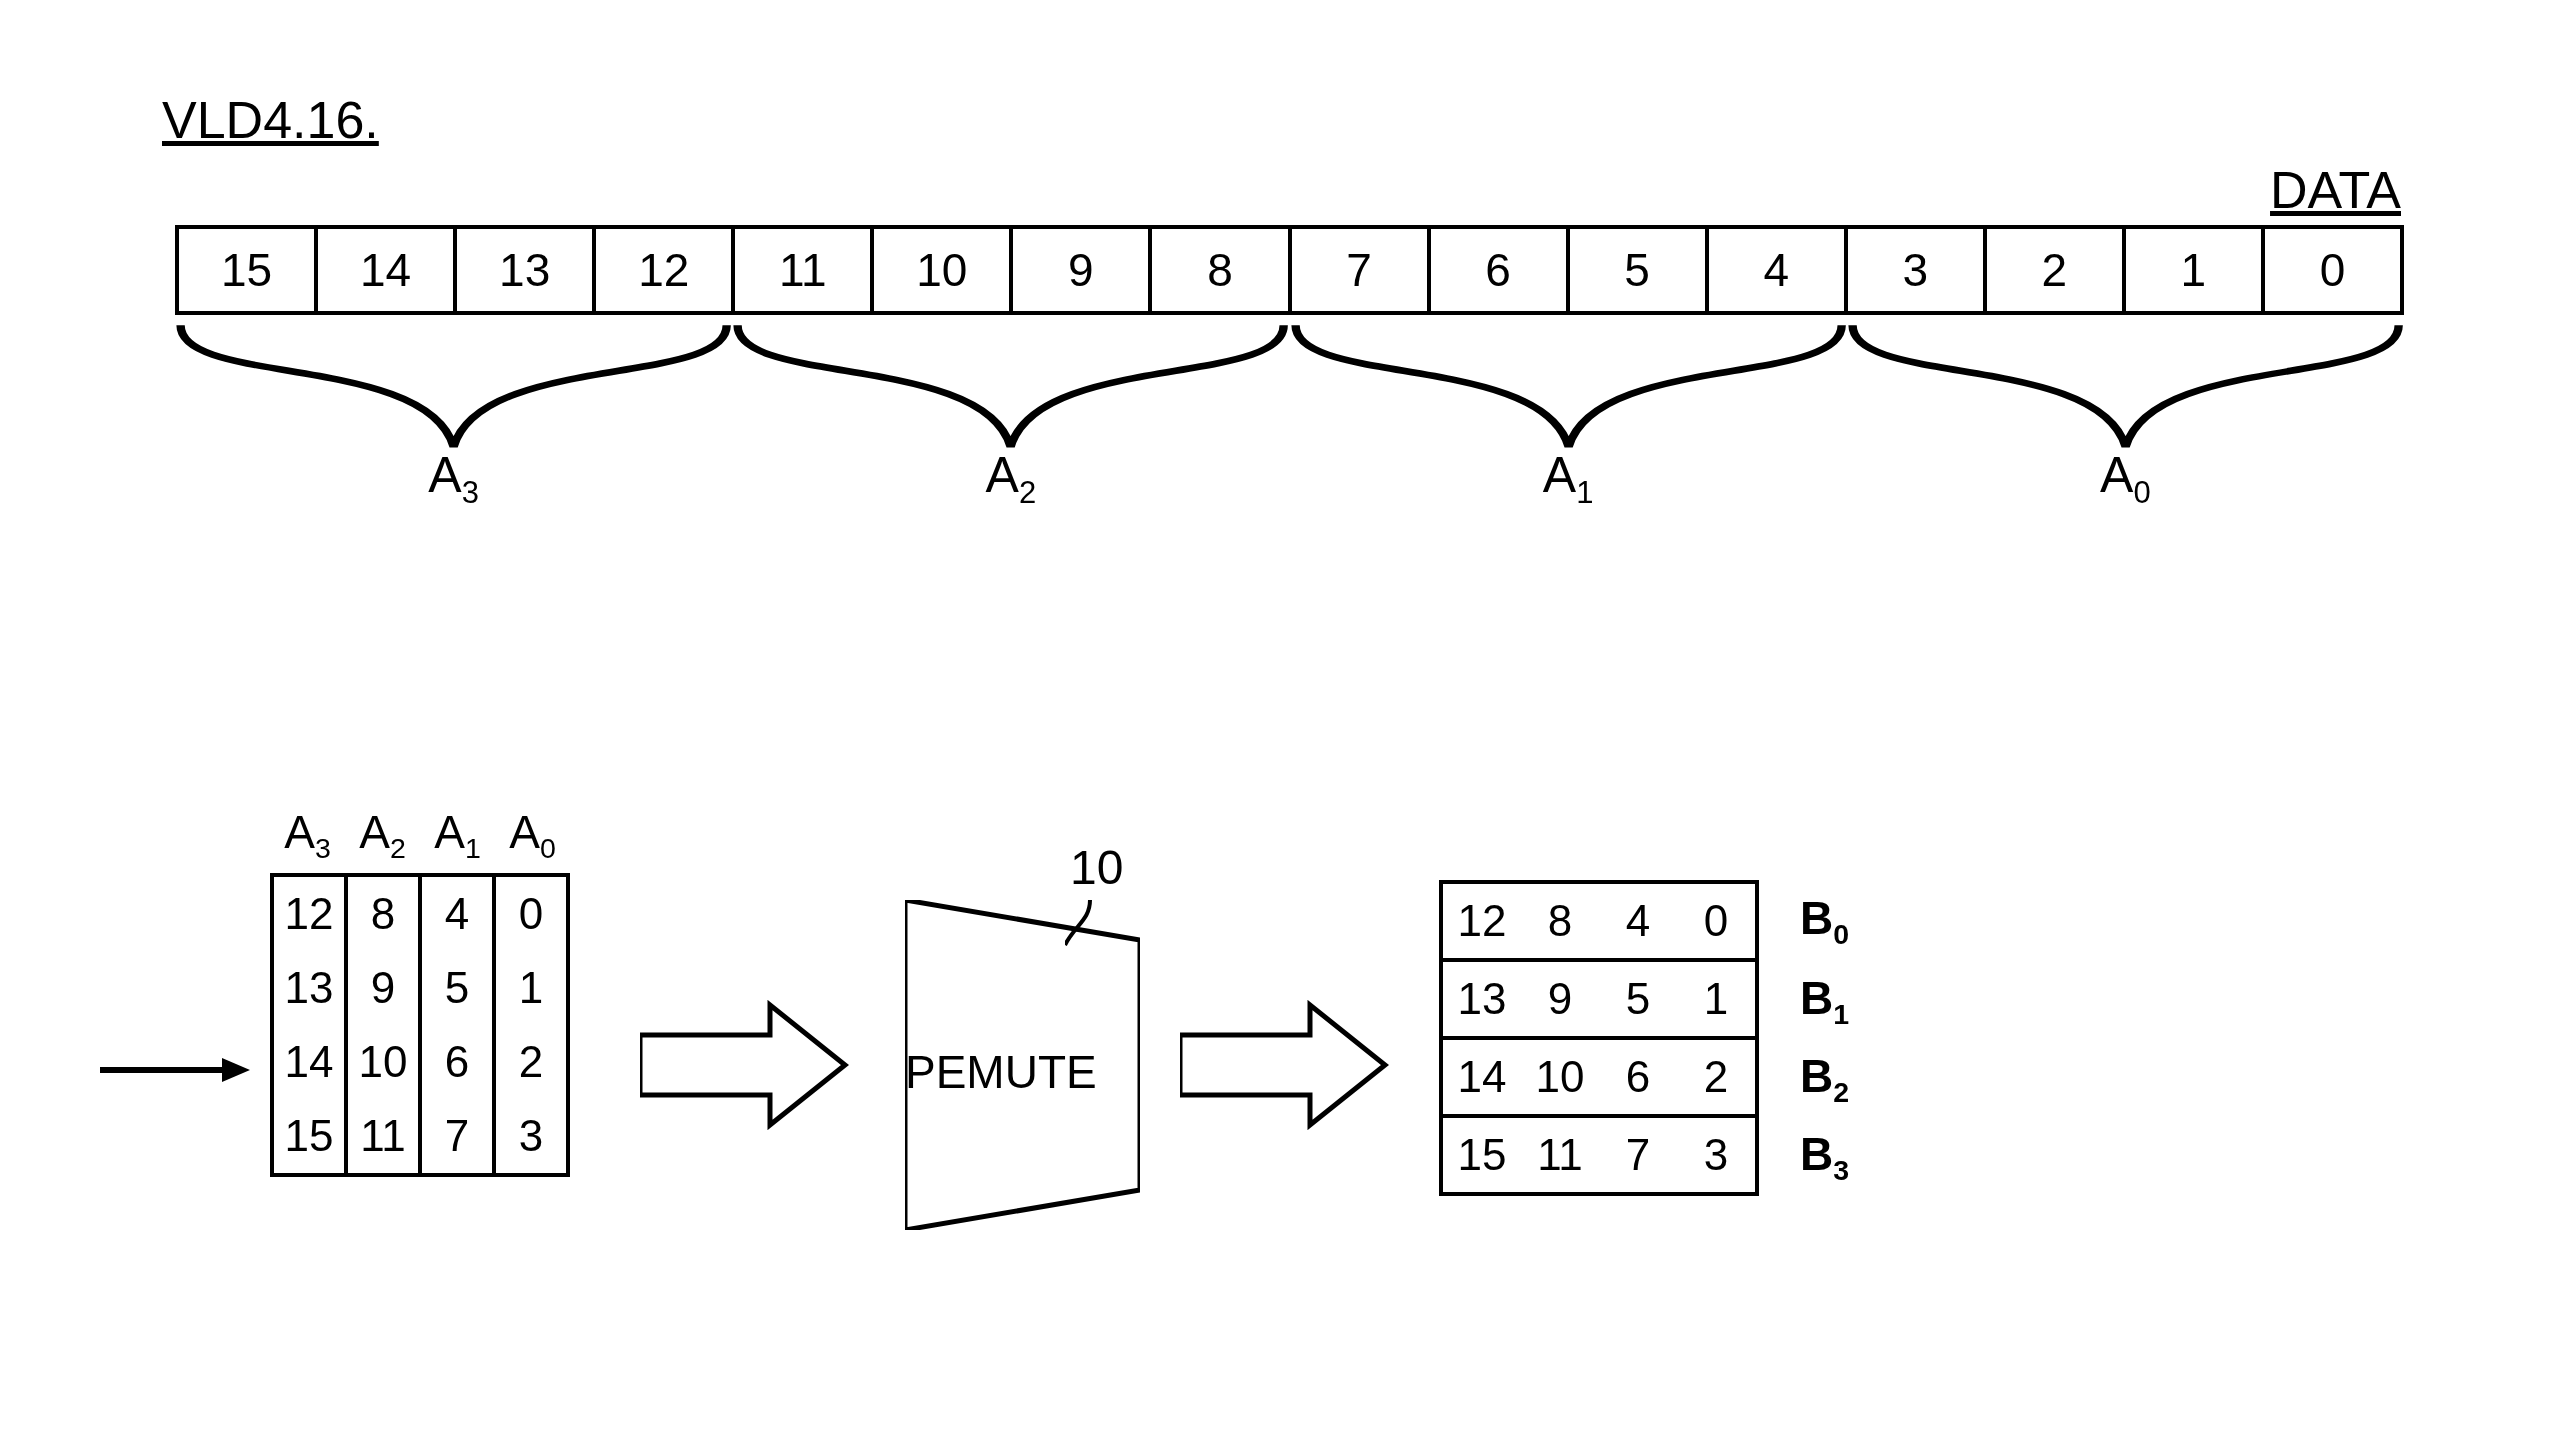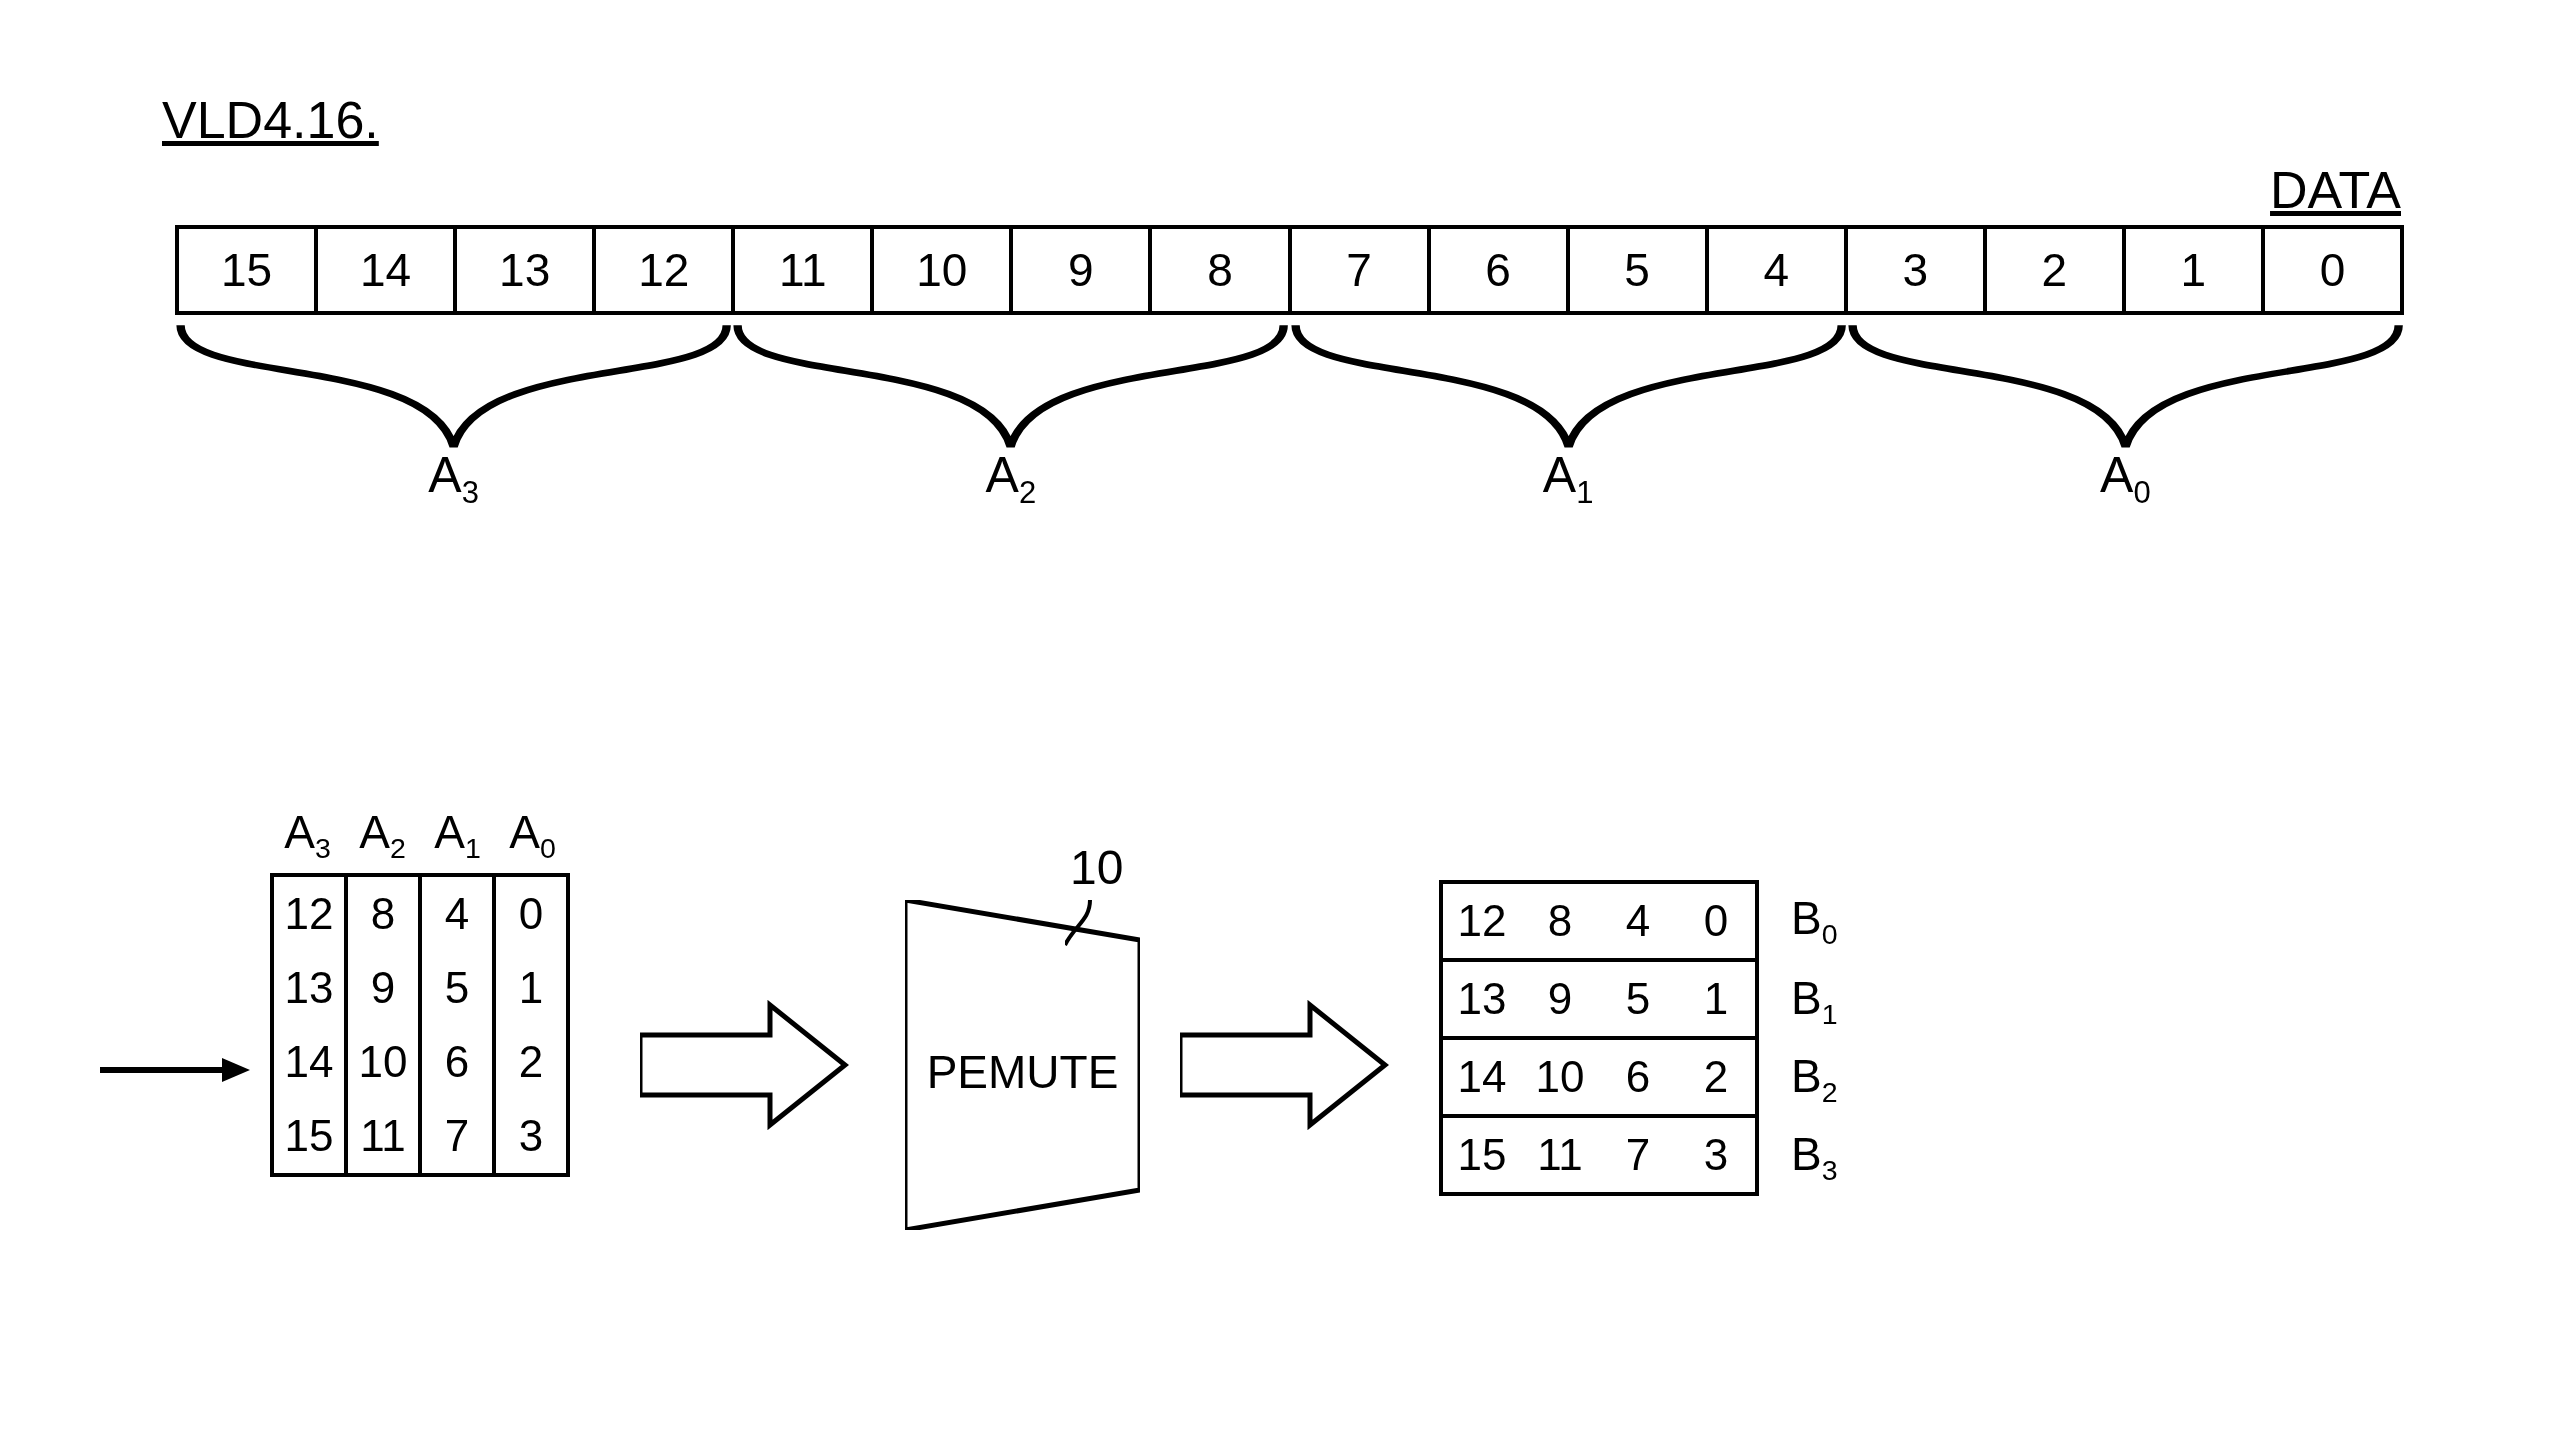--- a/index.html
+++ b/index.html
@@ -119,21 +119,20 @@
 
   .trap {
     position: absolute;
     left: 805px; top: 95px;
     width: 235px; height: 330px;
   }
   .trap svg { width: 100%; height: 100%; }
   .trap-label {
     position: absolute;
     left: 0; right: 0; top: 145px;
-    text-align: center;
     font-size: 46px;
   }
   .trap-ref {
     position: absolute;
     left: 165px; top: -60px;
     font-size: 48px;
   }
   .trap-tick {
     position: absolute;
     left: 160px; top: 0px;
@@ -151,23 +150,24 @@
     border: 4px solid #000;
     border-top: none;
     width: 320px;
   }
   .matB-row:first-child .matB-cells { border-top: 4px solid #000; }
   .matB-cells > div {
     flex:1; text-align:center; padding: 12px 4px;
   }
   .matB-lbl {
     width: 90px;
-    text-align: left;
+    text-align: right;
     padding-left: 32px;
     font-size: 46px;
+    font-weight: bold;
   }
 </style>
 </head>
 <body>
 
 <div class="page">
 
   <div class="title">VLD4.16.</div>
   <div class="data-lbl">DATA</div>
 

